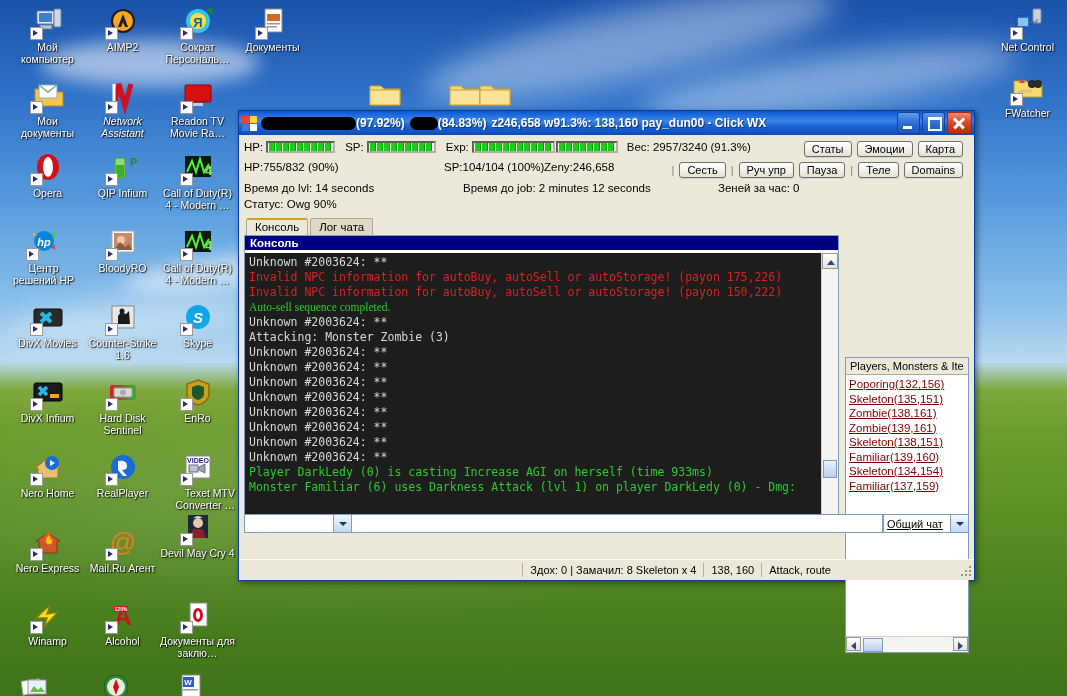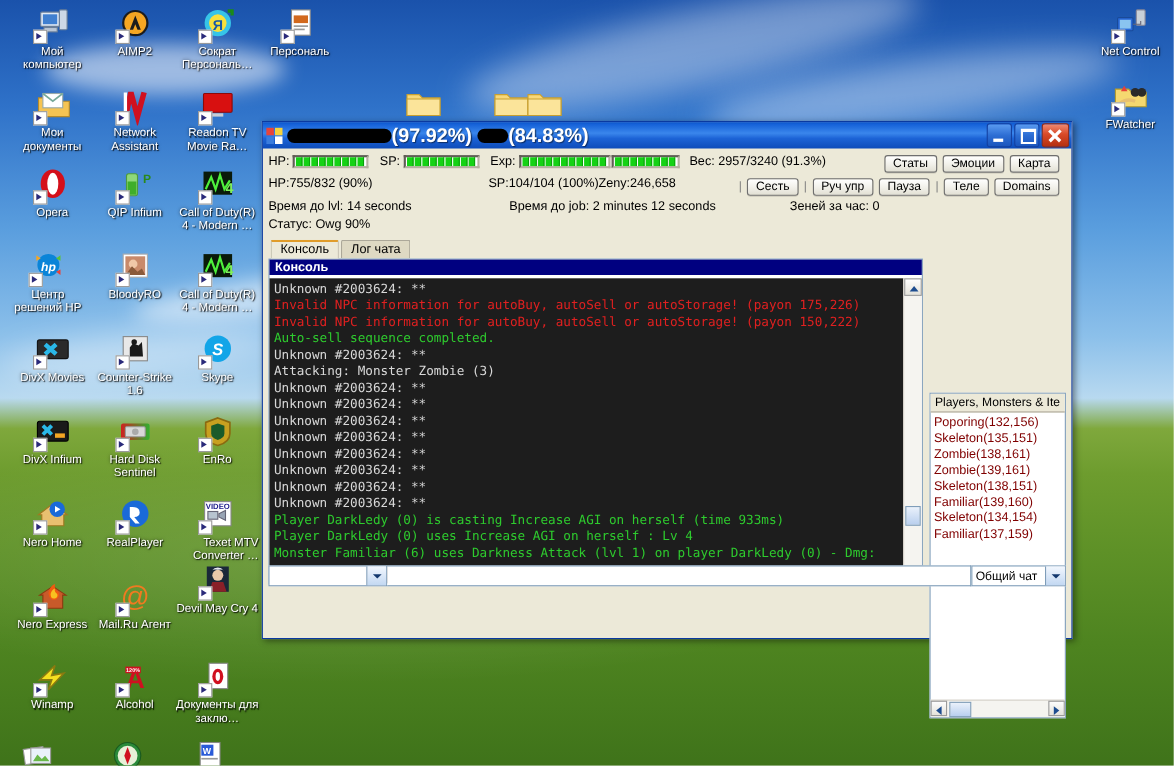--- a/index.html
+++ b/index.html
@@ -23,21 +23,21 @@
     border:1px solid #999;}
   .shortcut:after{content:"";position:absolute;left:2px;top:2px;width:0;height:0;
     border-left:5px solid #2a2a7a;border-top:3px solid transparent;border-bottom:3px solid transparent;}
 
   
   #app{position:absolute;left:238px;top:110px;width:735px;height:469px;
     border:1px solid #0a39a0;background:#ece9d8;box-shadow:2px 2px 6px rgba(0,0,0,.45);}
   .titlebar{height:24px;background:linear-gradient(to bottom,#0b54c9 0%,#1561d8 8%,#3a86ec 42%,#1c63d6 62%,#0d4cba 100%);
     display:flex;align-items:center;padding:0 2px 0 3px;}
   .titlebar .tico{width:15px;height:15px;margin-right:4px;flex:0 0 auto;position:relative;}
-  .ttext{flex:1;color:#fff;font-size:18px;font-weight:bold;white-space:nowrap;overflow:hidden;
+  .ttext{flex:1;color:#fff;font-size:12px;font-weight:bold;white-space:nowrap;overflow:hidden;
     text-shadow:1px 1px 1px rgba(0,0,0,.5);display:flex;align-items:center;gap:0px;}
   .redact{display:inline-block;background:#000;border-radius:9px;height:13px;vertical-align:middle;}
   .wbtns{display:flex;gap:2px;align-items:center;}
   .wbtn{width:21px;height:20px;border:1px solid #1540a0;border-radius:3px;
     background:linear-gradient(to bottom,#5b9bf0,#2d6ed4 50%,#1a55bd);position:relative;cursor:pointer;}
   .wbtn.close{background:linear-gradient(to bottom,#f08a72,#d94a28 45%,#b42f10);border-color:#9a2a10;width:23px;}
   .wbtn .m{position:absolute;left:5px;bottom:4px;width:9px;height:3px;background:#fff;}
   .wbtn .sq{position:absolute;left:5px;top:4px;width:10px;height:9px;border:2px solid #fff;border-top-width:3px;}
   .wbtn .x1,.wbtn .x2{position:absolute;left:4px;top:9px;width:14px;height:2.5px;background:#fff;}
   .wbtn .x1{transform:rotate(45deg);}.wbtn .x2{transform:rotate(-45deg);}
@@ -77,30 +77,30 @@
   .vsb .arrow.bot{position:absolute;bottom:0;left:0;right:0;}
   .vsb .arrow i{position:absolute;left:4px;top:6px;width:0;height:0;border-left:4px solid transparent;border-right:4px solid transparent;}
   .vsb .arrow.top i{border-bottom:5px solid #1d4c8f;}
   .vsb .arrow.bot i{border-top:5px solid #1d4c8f;}
   .vsb .thumb{position:absolute;left:1px;right:1px;height:16px;bottom:52px;
     background:linear-gradient(to bottom,#eaf1fb,#b9cfee);border:1px solid #7f9db9;cursor:pointer;}
 
   .rpanel{position:absolute;right:5px;top:222px;width:124px;height:296px;border:1px solid #7f9db9;background:#fff;box-sizing:border-box;}
   .rphead{background:#ece9d8;border-bottom:1px solid #aca899;font-size:11px;padding:2px 4px;white-space:nowrap;overflow:hidden;}
   .rplist{font-size:11.5px;color:#800000;padding:2px 3px;}
-  .rplist div{line-height:14.5px;white-space:nowrap;}
+  .rplist div{line-height:14.5px;white-space:nowrap;text-decoration:underline;}
   .hsb{position:absolute;left:0;right:0;bottom:0;height:15px;background:#f5f4f0;border-top:1px solid #d4d0c8;}
   .hsb .harrow{position:absolute;top:0;width:15px;height:14px;background:linear-gradient(to bottom,#fdfdfd,#e4e2da);border:1px solid #9a9a9a;box-sizing:border-box;cursor:pointer;}
   .hsb .harrow i{position:absolute;top:4px;width:0;height:0;border-top:4px solid transparent;border-bottom:4px solid transparent;}
   .hsb .l{left:0;} .hsb .l i{left:4px;border-right:5px solid #1d4c8f;}
   .hsb .r{right:0;} .hsb .r i{right:4px;border-left:5px solid #1d4c8f;}
   .hsb .hthumb{position:absolute;left:17px;top:1px;width:18px;height:12px;background:linear-gradient(to bottom,#eaf1fb,#b9cfee);border:1px solid #7f9db9;}
 
   .inputrow{position:absolute;left:5px;right:5px;bottom:27px;height:19px;display:flex;gap:0;align-items:center;}
-  .combo{width:108px;height:19px;border:1px solid #7f9db9;background:#fff;display:flex;align-items:center;box-sizing:border-box;}
+  .combo{width:108px;height:19px;border:1px solid #7f9db9;background:#fff;display:flex;align-items:center;box-sizing:border-box;text-decoration:underline;}
   .combo .cv{flex:1;font-size:11px;padding-left:3px;white-space:nowrap;overflow:hidden;}
   .combo .cb{width:17px;height:17px;background:linear-gradient(to bottom,#f2f7fe,#c3d8f2);border-left:1px solid #7f9db9;position:relative;cursor:pointer;}
   .combo .cb:after{content:"";position:absolute;left:5px;top:7px;width:0;height:0;border-left:4px solid transparent;border-right:4px solid transparent;border-top:4px solid #13386e;}
   .chatinput{flex:1;height:19px;border:1px solid #7f9db9;border-left:none;background:#fff;box-sizing:border-box;}
   .combo.right{width:86px;border-left:1px solid #7f9db9;}
 
   .statusbar{position:absolute;left:0;right:0;bottom:0;height:20px;background:#ece9d8;border-top:1px solid #fff;
     display:flex;align-items:center;font-size:11px;}
   .sbcell{border-left:1px solid #b5b0a0;padding:0 7px;height:14px;line-height:14px;white-space:nowrap;}
   .sbspacer{flex:1;}
@@ -144,31 +144,31 @@
         </svg><span class="shortcut"></span></div>
       <div class="lbl">Сократ Персональ…</div>
     </div>
     <div class="icon" style="left: 235px; top: 6px;">
       <div class="glyph"><svg width="36" height="34" viewBox="0 0 36 34">
           <rect x="10" y="3" width="17" height="23" fill="#fff" stroke="#8a8a8a"></rect>
           <rect x="12" y="8" width="13" height="7" fill="#d2691e"></rect>
           <rect x="12" y="17" width="13" height="1.5" fill="#999"></rect>
           <rect x="12" y="20" width="10" height="1.5" fill="#999"></rect>
         </svg><span class="shortcut"></span></div>
-      <div class="lbl">Персональ</div>
+      <div class="lbl">Документы</div>
     </div>
     <div class="icon" style="left: 10px; top: 80px;">
       <div class="glyph"><svg width="36" height="34" viewBox="0 0 36 34">
           <path d="M5 9 h12 l3 3 h13 v14 H5z" fill="#f5c453" stroke="#b58a2a"></path>
           <rect x="9" y="5" width="18" height="13" fill="#fff" stroke="#9aa"></rect>
           <path d="M9 5 l9 7 9-7" fill="none" stroke="#7a9" stroke-width="1.5"></path>
         </svg><span class="shortcut"></span></div>
       <div class="lbl">Мои документы</div>
     </div>
-    <div class="icon" style="left: 85px; top: 80px;">
+    <div class="icon" style="left: 85px; top: 80px; font-style: italic;">
       <div class="glyph"><svg width="36" height="34" viewBox="0 0 36 34">
           <path d="M9 26 L14 4 L20 26 L26 4" stroke="#d01020" stroke-width="5" fill="none"></path>
           <path d="M9 4 L9 26" stroke="#fff" stroke-width="3"></path>
         </svg><span class="shortcut"></span></div>
       <div class="lbl">Network Assistant</div>
     </div>
     <div class="icon" style="left: 160px; top: 80px;">
       <div class="glyph"><svg width="36" height="34" viewBox="0 0 36 34">
           <rect x="5" y="5" width="26" height="17" rx="1" fill="#d81010" stroke="#8a0a0a"></rect>
           <rect x="13" y="23" width="10" height="3" fill="#c8cdd5"></rect>
@@ -409,20 +409,21 @@
         <rect x="8" y="8" width="7" height="7" fill="#ffffff"></rect>
       </svg>
     </div>
     <div class="ttext">
       <span class="redact" id="redact1" style="width: 95px;"></span>
       <span>(97.92%)</span>
       <span style="width:5px;display:inline-block"></span>
       <span class="redact" id="redact2" style="width: 28px;"></span>
       <span>(84.83%)</span>
       <span style="width:5px;display:inline-block"></span>
+      <span>z246,658 w91.3%: 138,160 pay_dun00 - Click WX</span>
     </div>
     <div class="wbtns">
       <div class="wbtn">
           <span class="m"></span>
         </div>
       <div class="wbtn">
           <span class="sq"></span>
         </div>
       <div class="wbtn close">
           <span class="x1"></span>
@@ -521,33 +522,32 @@
         <div class="tab active">Консоль</div>
         <div class="tab">Лог чата</div>
       </div>
 
     <div class="consolewrap" style="width:595px">
       <div class="conhead">Консоль</div>
       <div class="conbody" id="conbody">
           <div style="color: rgb(216, 216, 216);">Unknown #2003624: **</div>
           <div style="color: rgb(224, 32, 32);">Invalid NPC information for autoBuy, autoSell or autoStorage! (payon 175,226)</div>
           <div style="color: rgb(224, 32, 32);">Invalid NPC information for autoBuy, autoSell or autoStorage! (payon 150,222)</div>
-          <div style="color: rgb(46, 203, 46);">Auto-sell sequence completed.</div>
+          <div style="color: rgb(46, 203, 46); font-family: Liberation Serif, serif;">Auto-sell sequence completed.</div>
           <div style="color: rgb(216, 216, 216);">Unknown #2003624: **</div>
           <div style="color: rgb(216, 216, 216);">Attacking: Monster Zombie (3)</div>
           <div style="color: rgb(216, 216, 216);">Unknown #2003624: **</div>
           <div style="color: rgb(216, 216, 216);">Unknown #2003624: **</div>
           <div style="color: rgb(216, 216, 216);">Unknown #2003624: **</div>
           <div style="color: rgb(216, 216, 216);">Unknown #2003624: **</div>
           <div style="color: rgb(216, 216, 216);">Unknown #2003624: **</div>
           <div style="color: rgb(216, 216, 216);">Unknown #2003624: **</div>
           <div style="color: rgb(216, 216, 216);">Unknown #2003624: **</div>
           <div style="color: rgb(216, 216, 216);">Unknown #2003624: **</div>
           <div style="color: rgb(46, 203, 46);">Player DarkLedy (0) is casting Increase AGI on herself (time 933ms)</div>
-          <div style="color: rgb(46, 203, 46);">Player DarkLedy (0) uses Increase AGI on herself : Lv 4</div>
           <div style="color: rgb(46, 203, 46);">Monster Familiar (6) uses Darkness Attack (lvl 1) on player DarkLedy (0) - Dmg:</div>
         </div>
       <div class="vsb">
         <div class="arrow top">
             <i></i>
           </div>
         <div class="thumb"></div>
         <div class="arrow bot">
             <i></i>
           </div>
@@ -583,13 +583,28 @@
         <span class="cb"></span>
       </div>
       <div class="chatinput"></div>
       <div class="combo right">
         <span class="cv">Общий чат</span>
         <span class="cb"></span>
       </div>
     </div>
   </div>
 
+  <div class="statusbar">
+    <div class="sbspacer"></div>
+    <div class="sbcell">Здох: 0 | Замачил: 8 Skeleton x 4</div>
+    <div class="sbcell">138, 160</div>
+    <div class="sbcell">Attack, route</div>
+    <div style="width:120px"></div>
+    <div class="grip">
+      <i style="right:1px;bottom:1px"></i>
+        <i style="right:5px;bottom:1px"></i>
+        <i style="right:9px;bottom:1px"></i>
+      <i style="right:1px;bottom:5px"></i>
+        <i style="right:5px;bottom:5px"></i>
+      <i style="right:1px;bottom:9px"></i>
+    </div>
+  </div>
 </div>
 
 </body></html>

